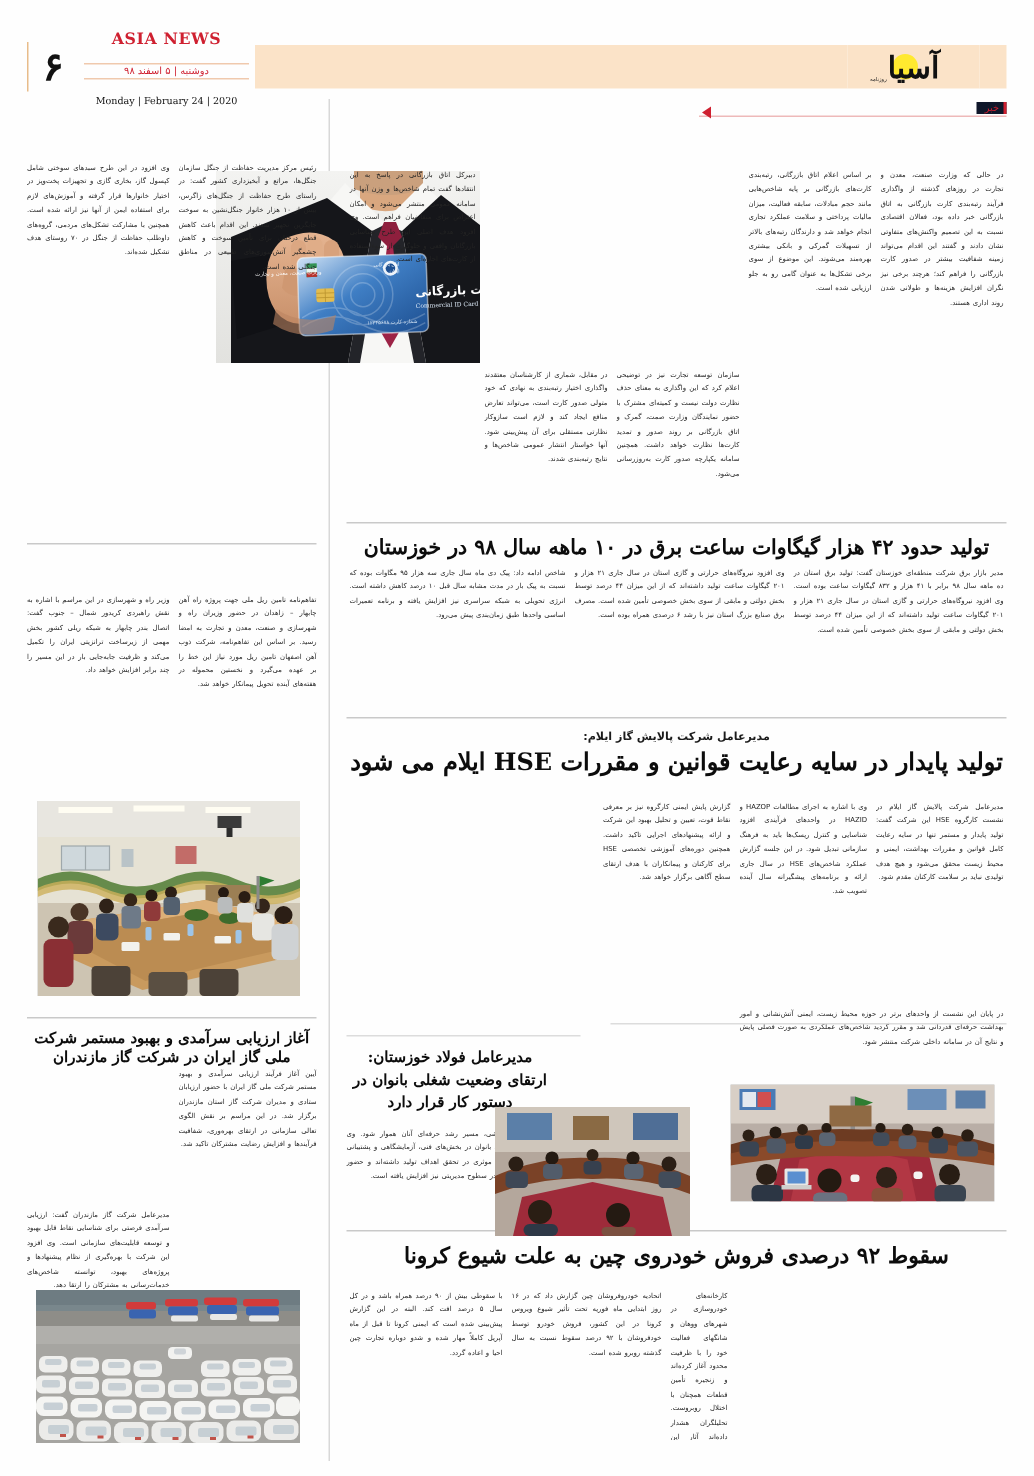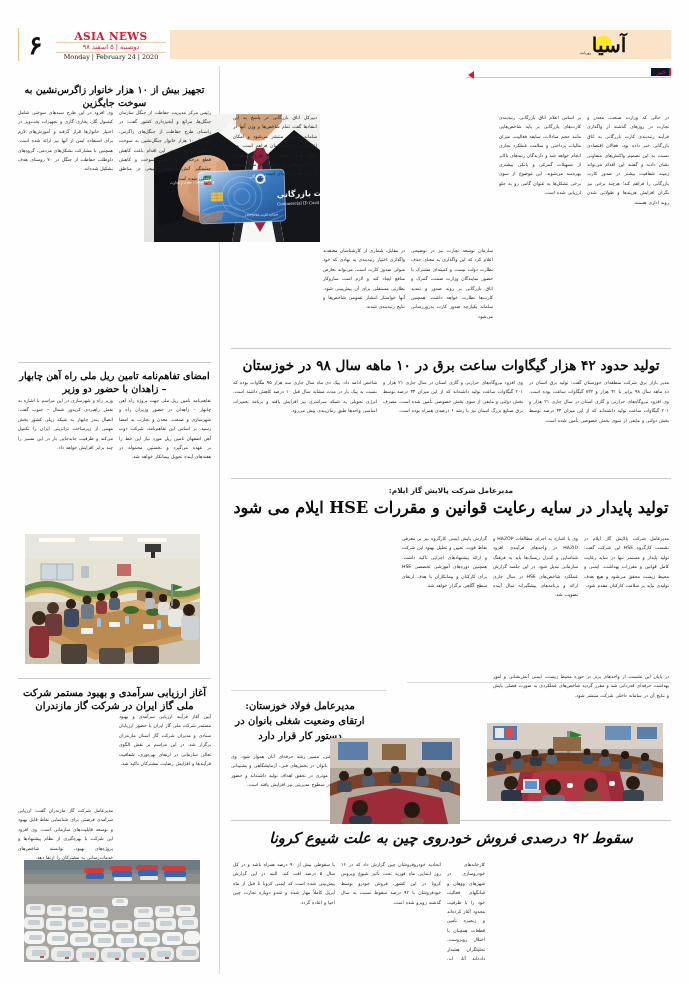--- a/index.html
+++ b/index.html
@@ -45,21 +45,21 @@
     border-left: 1px solid #e8bc8a;
     line-height: 1;
   }
   .mh-dates {
     width: 118px;
     padding: 1px 4px 0 4px;
     text-align: center;
     display: flex;
     flex-direction: column;
     justify-content: center;
-    gap: 0;
+    gap: 10px;
   }
   .mh-brand-en {
     font-family: "DejaVu Serif", "Liberation Serif", serif;
     font-size: 10.5px;
     font-weight: 700;
     letter-spacing: .4px;
     color: #cf2030;
   }
   .mh-date-fa {
     font-size: 6.6px;
@@ -176,21 +176,21 @@
     font-weight: 700;
     color: #1b1b1b;
     text-align: center;
     line-height: 1.3;
   }
 
   .hl-main   { right: 18px; top: 76px;  width: 440px; font-size: 18.5px; }
   .hl-elec   { right: 18px; top: 356px; width: 440px; font-size: 13.6px; }
   .hl-hse-k  { right: 18px; top: 486px; width: 440px; }
   .hl-hse    { right: 18px; top: 497px; width: 440px; font-size: 16px; }
-  .hl-car    { right: 18px; top: 828px; width: 440px; font-size: 14.6px; font-style: italic; }
+  .hl-car    { right: 18px; top: 828px; width: 440px; font-size: 14.6px; }
 
   .hl-r1 { right: 478px; top: 84px;  width: 193px; font-size: 9.6px; }
   .hl-r2 { right: 478px; top: 370px; width: 193px; font-size: 9.6px; }
   .hl-r3 { right: 478px; top: 686px; width: 193px; font-size: 10px; }
 
   .hl-steel { right: 320px; top: 698px; width: 138px; font-size: 10px; line-height: 1.5; }
 
   
   .photo {
     position: absolute;
@@ -570,27 +570,25 @@
             <rect x="141" y="97" width="4" height="2"></rect>
         </g>
       </g>
     </svg>
   </div>
 
   <div class="bodytxt" style="right:248px; top:860px; width:100px; height:100px;">اتحادیه خودروفروشان چین گزارش داد که در ۱۶ روز ابتدایی ماه فوریه تحت تأثیر شیوع ویروس کرونا در این کشور، فروش خودرو توسط خودفروشان با ۹۲ درصد سقوط نسبت به سال گذشته روبرو شده است.</div>
   <div class="bodytxt" style="right:354px; top:860px; width:102px; height:100px;">با سقوطی بیش از ۹۰ درصد همراه باشد و در کل سال ۵ درصد افت کند. البته در این گزارش پیش‌بینی شده است که ایمنی کرونا تا قبل از ماه آپریل کاملاً مهار شده و شدو دوباره تجارت چین احیا و اعاده گردد.</div>
   <div class="bodytxt" style="right:204px; top:860px; width:38px; height:100px;">کارخانه‌های خودروسازی در شهرهای ووهان و شانگهای فعالیت خود را با ظرفیت محدود آغاز کرده‌اند و زنجیره تأمین قطعات همچنان با اختلال روبروست. تحلیلگران هشدار داده‌اند آثار این وقفه بر بازار جهانی خودرو تا نیمه دوم سال ادامه خواهد داشت.</div>
 
-  <div class="hl hl-r1">تجهیز بیش از ۱۰ هزار خانوار زاگرس‌نشین به سوخت جایگزین</div>
   <div class="bodytxt" style="right:478px; top:108px; width:92px; height:248px;">رئیس مرکز مدیریت حفاظت از جنگل سازمان جنگل‌ها، مراتع و آبخیزداری کشور گفت: در راستای طرح حفاظت از جنگل‌های زاگرس، بیش از ۱۰ هزار خانوار جنگل‌نشین به سوخت جایگزین تجهیز شدند. این اقدام باعث کاهش قطع درختان برای تأمین سوخت و کاهش چشمگیر آتش‌سوزی‌های طبیعی در مناطق جنگلی شده است.</div>
   <div class="bodytxt" style="right:576px; top:108px; width:95px; height:248px;">وی افزود در این طرح سبدهای سوختی شامل کپسول گاز، بخاری گازی و تجهیزات پخت‌وپز در اختیار خانوارها قرار گرفته و آموزش‌های لازم برای استفاده ایمن از آنها نیز ارائه شده است. همچنین با مشارکت تشکل‌های مردمی، گروه‌های داوطلب حفاظت از جنگل در ۷۰ روستای هدف تشکیل شده‌اند.</div>
 
   <div class="hrule" style="right:478px; top:362px; width:193px;"></div>
 
-  <div class="hl hl-r2">امضای تفاهم‌نامه تامین ریل ملی راه آهن چابهار – زاهدان با حضور دو وزیر</div>
   <div class="bodytxt" style="right:478px; top:396px; width:92px; height:276px;">تفاهم‌نامه تامین ریل ملی جهت پروژه راه آهن چابهار – زاهدان در حضور وزیران راه و شهرسازی و صنعت، معدن و تجارت به امضا رسید. بر اساس این تفاهم‌نامه، شرکت ذوب آهن اصفهان تامین ریل مورد نیاز این خط را بر عهده می‌گیرد و نخستین محموله در هفته‌های آینده تحویل پیمانکار خواهد شد.</div>
   <div class="bodytxt" style="right:576px; top:396px; width:95px; height:276px;">وزیر راه و شهرسازی در این مراسم با اشاره به نقش راهبردی کریدور شمال – جنوب گفت: اتصال بندر چابهار به شبکه ریلی کشور بخش مهمی از زیرساخت ترانزیتی ایران را تکمیل می‌کند و ظرفیت جابه‌جایی بار در این مسیر را چند برابر افزایش خواهد داد.</div>
 
   <div class="hrule" style="right:478px; top:678px; width:193px;"></div>
 
   <div class="hl hl-r3">آغاز ارزیابی سرآمدی و بهبود مستمر شرکت ملی گاز ایران در شرکت گاز مازندران</div>
 
   <div class="photo ph-rail">
     <svg viewBox="0 0 176 78" preserveAspectRatio="none" aria-hidden="true">
       <rect x="0" y="0" width="176" height="78" fill="#b9aea6"></rect>

